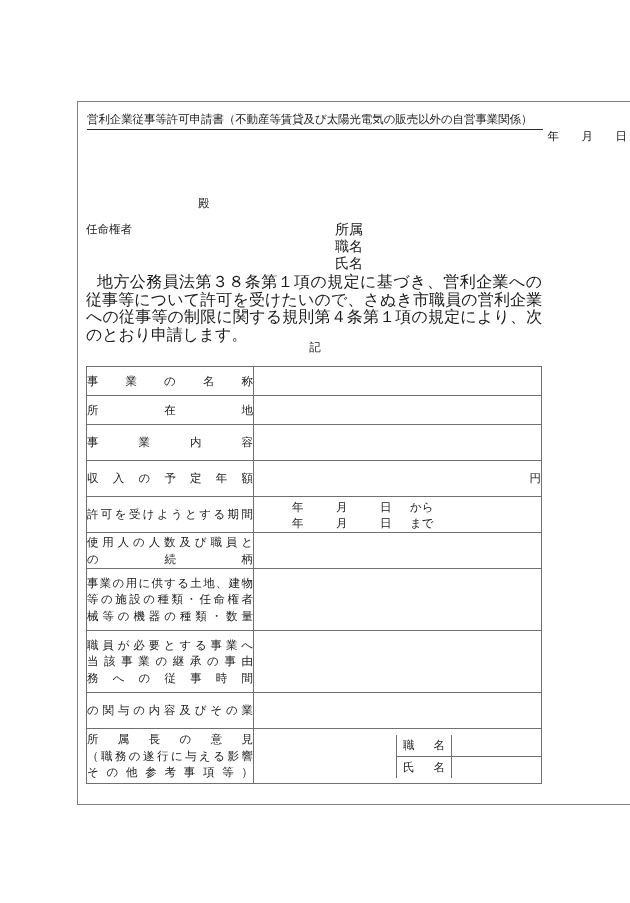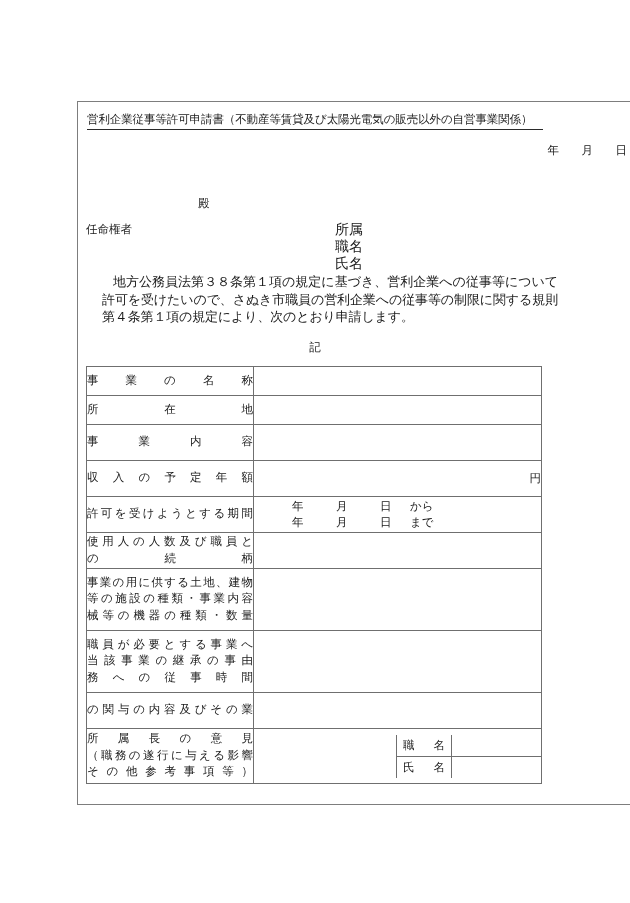--- a/index.html
+++ b/index.html
@@ -57,21 +57,21 @@
     letter-spacing: -0.1px;
     border-bottom: 1px solid #2a2a2a;
     padding-bottom: 1px;
     white-space: nowrap;
   }
 
   
   .date-line {
     position: absolute;
     right: 18px;
-    top: 41px;
+    top: 27px;
     font-size: 11.5px;
     white-space: nowrap;
   }
   .date-line .dslot { display: inline-block; width: 34px; text-align: left; }
   .date-line .dslot:last-child { width: auto; }
 
   
   .addressee {
     position: absolute;
     left: 8px;
@@ -93,24 +93,24 @@
     left: 257px;
     top: 119px;
     font-size: 14px;
     line-height: 17px;
   }
   .applicant-block div { white-space: nowrap; }
 
   
   .body-text {
     position: absolute;
-    left: 24px;
+    left: 8px;
     top: 171px;
     width: 456px;
-    font-size: 13px;
+    font-size: 16px;
     line-height: 17.5px;
     text-align: justify;
     text-indent: 11px;
     letter-spacing: -0.15px;
   }
 
   
   .ki-marker {
     position: absolute;
     left: 0;
@@ -127,21 +127,20 @@
     top: 264px;
     width: 456px;
     border-collapse: collapse;
     table-layout: fixed;
   }
   .form-table td {
     border: 1px solid #6f6f6f;
     font-size: 11.5px;
     vertical-align: middle;
     padding: 0;
-    font-family: Liberation Mono, monospace;
   }
 
   .lbl {
     width: 166px;
     padding: 4px 7px;
     line-height: 16.5px;
   }
   
   .just {
     text-align: justify;
@@ -266,21 +265,21 @@
           <td class="lbl">
             <div class="just-multi">使用人の人数及び職員と</div>
             <div class="just-multi">の続柄</div>
           </td>
           <td class="val"></td>
         </tr>
 
         <tr class="h-xl">
           <td class="lbl">
             <div class="just-multi">事業の用に供する土地、建物</div>
-            <div class="just-multi">等の施設の種類・事業内容</div>
+            <div class="just-multi">等の施設の種類・任命権者</div>
             <div class="just-multi">械等の機器の種類・数量</div>
           </td>
           <td class="val"></td>
         </tr>
 
         <tr class="h-xl">
           <td class="lbl">
             <div class="just-multi">職員が必要とする事業へ</div>
             <div class="just-multi">当該事業の継承の事由</div>
             <div class="just-multi">務への従事時間</div>

